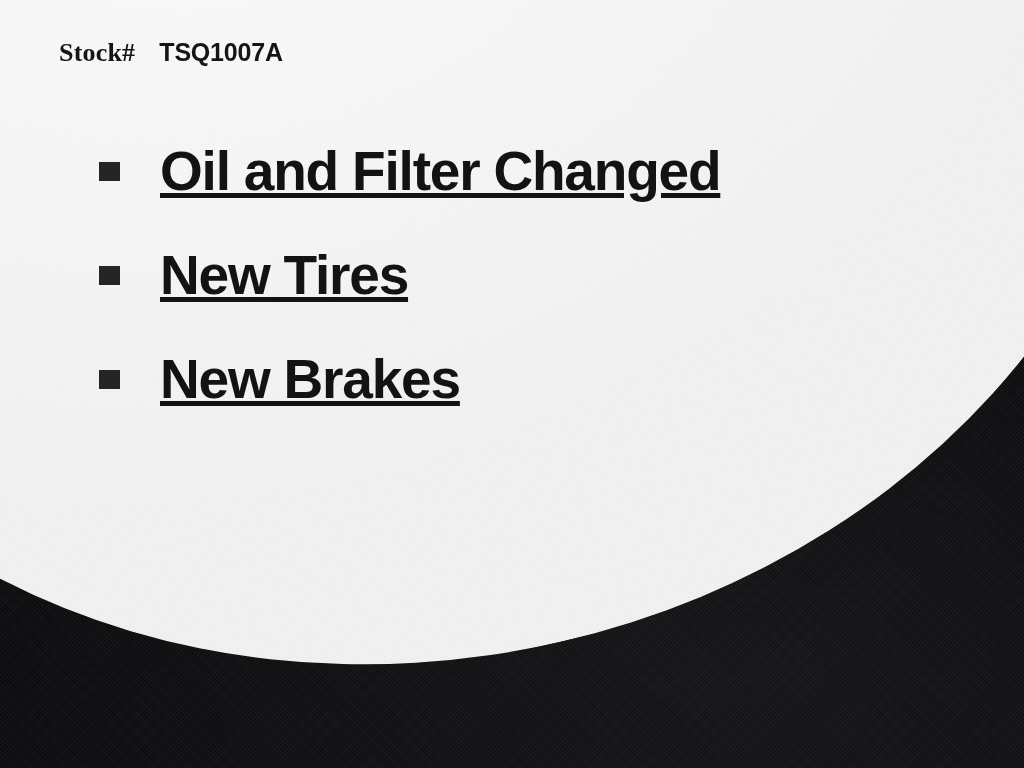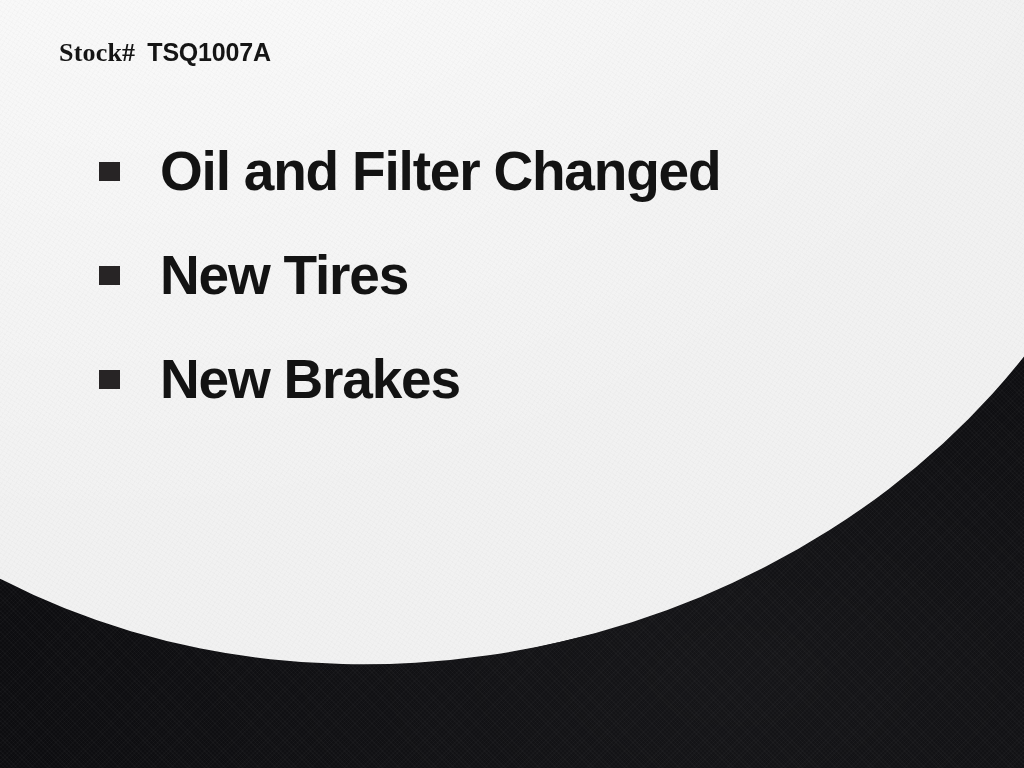--- a/index.html
+++ b/index.html
@@ -58,21 +58,21 @@
     font-size: 26px;
     letter-spacing: 0.2px;
     color: #151515;
   }
   #stock-value {
     font-family: "Liberation Sans", sans-serif;
     font-weight: 700;
     font-size: 25px;
     letter-spacing: -0.2px;
     color: #151515;
-    margin-left: 12px;
+    margin-left: 24px;
   }
   #bullet-list {
     position: absolute;
     left: 99px;
     top: 119px;
     list-style: none;
     margin: 0;
     padding: 0;
   }
   .bullet-row {
@@ -88,20 +88,21 @@
   }
   .bullet-text {
     margin-left: 40px;
     font-family: "Liberation Sans", sans-serif;
     font-weight: 700;
     font-size: 55px;
     line-height: 1;
     letter-spacing: -1.2px;
     color: #131313;
     white-space: nowrap;
+    text-decoration: underline;
   }
 </style>
 </head>
 <body>
 
 <div id="slide">
 
   <div id="dark-bg"></div>
   <div id="light-panel"></div>
 

